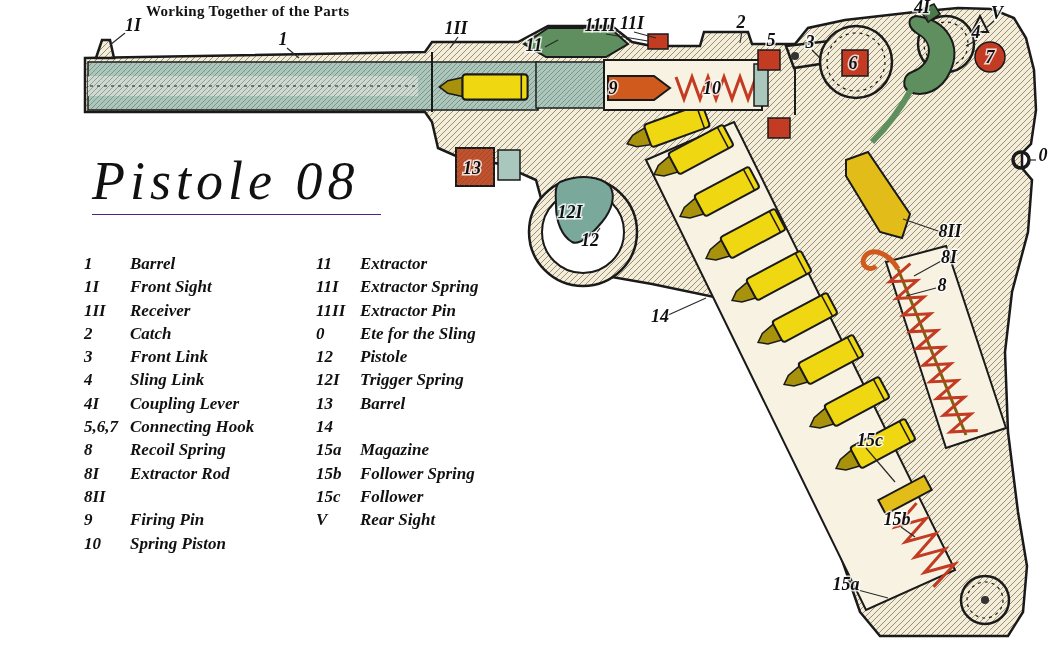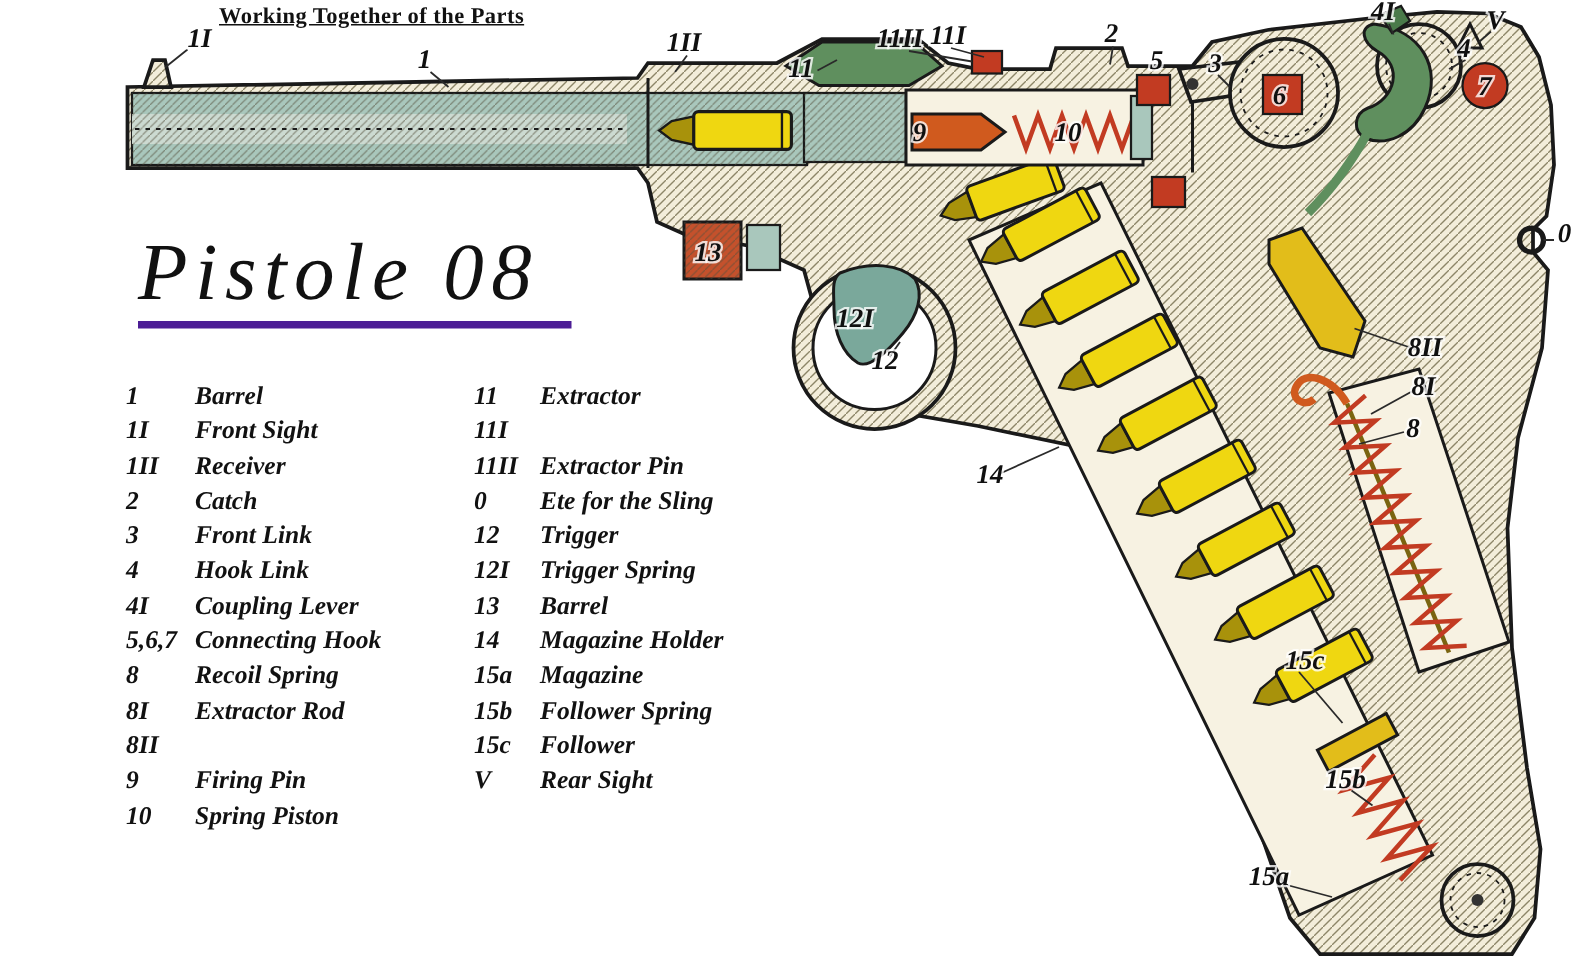--- a/index.html
+++ b/index.html
@@ -1,23 +1,23 @@
 <!DOCTYPE html>
 <html style="--paper: #f3edda; --hatch-line: #8d8668; --teal: #a9c7bc; --teal-dark: #7aa89b; --cartridge-yellow: #efd711; --bullet-tip: #a8920b; --red: #c23b22; --orange: #d05a1e; --green: #5f8f5e; --gold: #e2bd1a; --ink: #1a1a1a;"><head>
 <meta charset="utf-8">
 <style>
   html,body{margin:0;padding:0;background:#fff;}
   .canvas{position:relative;width:1059px;height:646px;background:#fff;overflow:hidden;
           font-family:"Liberation Serif",serif;color:#111;}
   .canvas svg{position:absolute;inset:0;}
 
   .top-title{position:absolute;left:146px;top:3px;font:700 15px "Liberation Serif",serif;
-             letter-spacing:.3px;text-decoration:underline;white-space:nowrap;}
+             letter-spacing:.3px;white-space:nowrap;}
   .main-title{position:absolute;left:92px;top:150px;font:400 54px "Liberation Serif",serif;
-              font-style:italic;letter-spacing:5px;border-bottom:5px solid #4c1d95;
+              font-style:italic;letter-spacing:5px;border-bottom:1px solid #4c1d95;
               padding:0 22px 2px 0;white-space:nowrap;}
 
   .legend{position:absolute;left:84px;top:252px;display:flex;}
   .legend-col{width:232px;}
   .legend-col.col2{width:260px;}
   .legend-row{display:flex;font:700 17px/23.3px "Liberation Serif",serif;font-style:italic;white-space:nowrap;}
   .legend-row .lnum{width:46px;flex:0 0 auto;}
   .col2 .legend-row .lnum{width:44px;}
 
   
@@ -232,21 +232,21 @@
         <div class="legend-row">
           <span class="lnum">2</span>
           <span class="llabel">Catch</span>
         </div>
         <div class="legend-row">
           <span class="lnum">3</span>
           <span class="llabel">Front Link</span>
         </div>
         <div class="legend-row">
           <span class="lnum">4</span>
-          <span class="llabel">Hook Link</span>
+          <span class="llabel">Sling Link</span>
         </div>
         <div class="legend-row">
           <span class="lnum">4I</span>
           <span class="llabel">Coupling Lever</span>
         </div>
         <div class="legend-row">
           <span class="lnum">5,6,7</span>
           <span class="llabel">Connecting Hook</span>
         </div>
         <div class="legend-row">
@@ -269,44 +269,44 @@
           <span class="llabel">Spring Piston</span>
         </div>
       </div>
     <div class="legend-col col2">
         <div class="legend-row">
           <span class="lnum">11</span>
           <span class="llabel">Extractor</span>
         </div>
         <div class="legend-row">
           <span class="lnum">11I</span>
+          <span class="llabel">Extractor Spring</span>
         </div>
         <div class="legend-row">
           <span class="lnum">11II</span>
           <span class="llabel">Extractor Pin</span>
         </div>
         <div class="legend-row">
           <span class="lnum">0</span>
           <span class="llabel">Ete for the Sling</span>
         </div>
         <div class="legend-row">
           <span class="lnum">12</span>
-          <span class="llabel">Trigger</span>
+          <span class="llabel">Pistole</span>
         </div>
         <div class="legend-row">
           <span class="lnum">12I</span>
           <span class="llabel">Trigger Spring</span>
         </div>
         <div class="legend-row">
           <span class="lnum">13</span>
           <span class="llabel">Barrel</span>
         </div>
         <div class="legend-row">
           <span class="lnum">14</span>
-          <span class="llabel">Magazine Holder</span>
         </div>
         <div class="legend-row">
           <span class="lnum">15a</span>
           <span class="llabel">Magazine</span>
         </div>
         <div class="legend-row">
           <span class="lnum">15b</span>
           <span class="llabel">Follower Spring</span>
         </div>
         <div class="legend-row">

